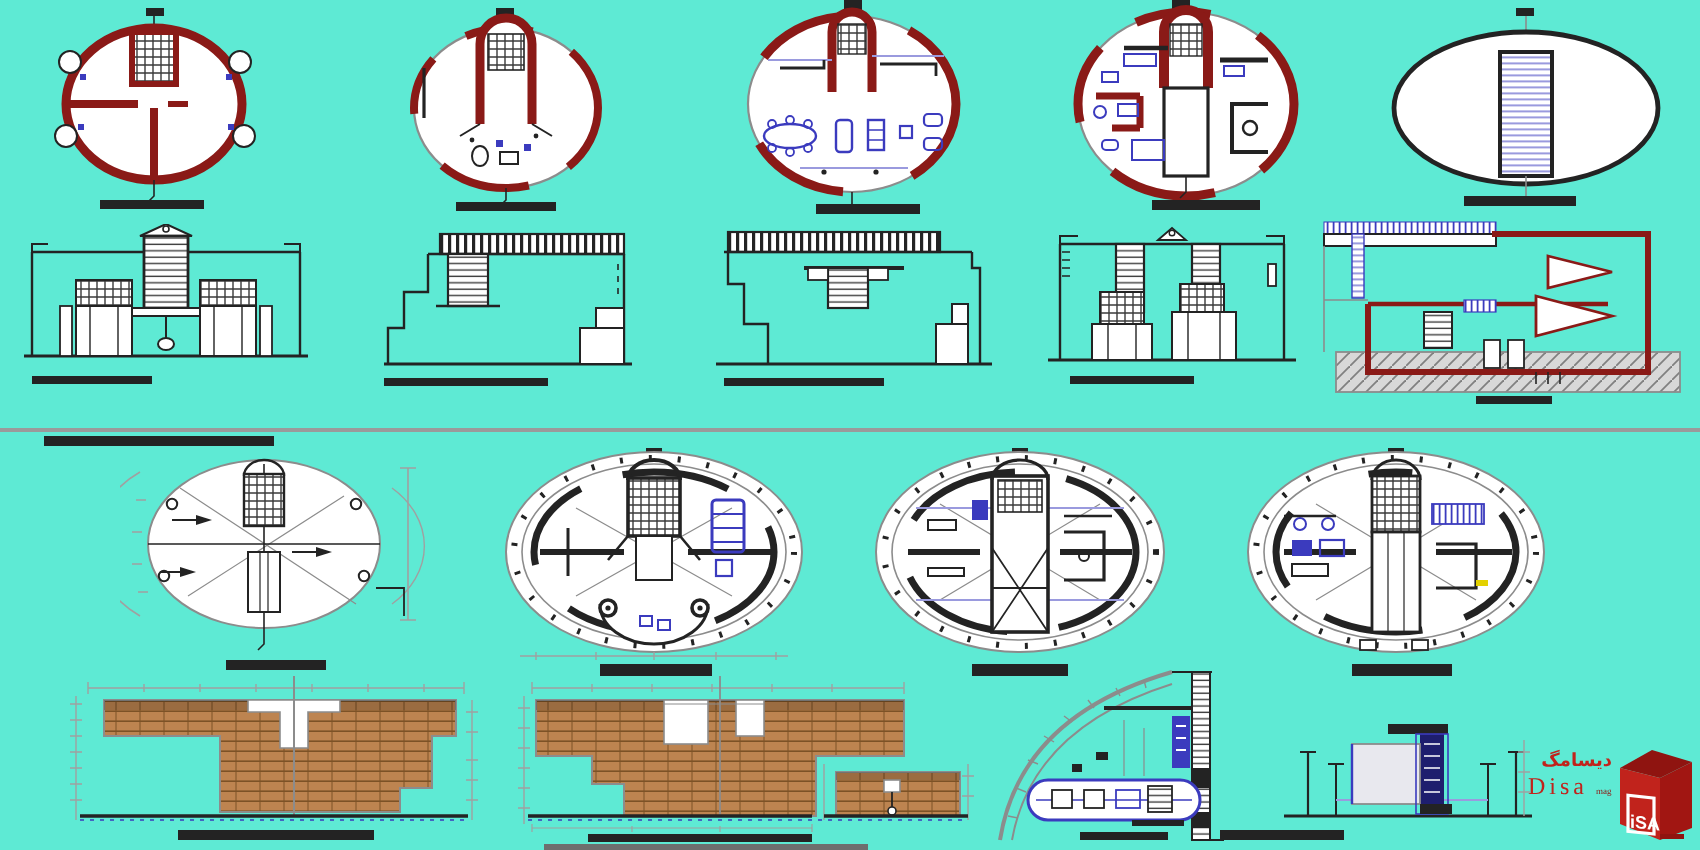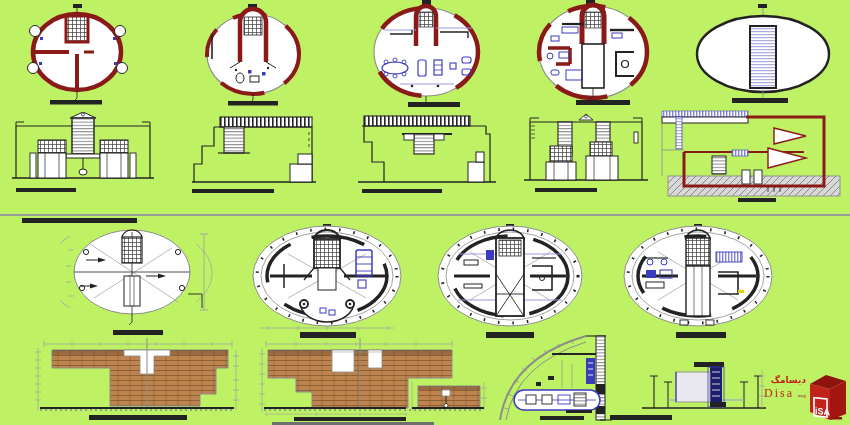--- a/index.html
+++ b/index.html
@@ -25,21 +25,21 @@
   .pbrick{fill:var(--brick);} .pbrickl{stroke:var(--brick-line);}
   .pfound{fill:var(--foundation);} .pfoundl{stroke:var(--found-hatch);}
   .logo-fa{fill:var(--logo-red);font-family:"DejaVu Sans",sans-serif;font-size:9px;font-weight:bold;}
   .logo-en{fill:var(--logo-red);font-family:"Liberation Serif",serif;font-size:12px;letter-spacing:2px;}
   .logo-mag{fill:var(--logo-dark);font-family:"Liberation Serif",serif;font-size:4.5px;}
   .logo-cube-txt{fill:#fff;font-family:"Liberation Sans",sans-serif;font-size:9px;font-weight:bold;}
 </style>
 </head>
 <body>
 
-<div class="sheet" style="background: #bef264; text-decoration: underline;">
+<div class="sheet" style="background: #5eead4; text-decoration: underline;">
 
   <svg width="0" height="0" style="position:absolute" aria-hidden="true">
     <defs>
       <pattern id="stairGrid" width="4" height="4" patternUnits="userSpaceOnUse">
         <rect class="pw" width="4" height="4"></rect>
           <path class="pl" d="M0 .5H4 M.5 0V4" stroke-width=".7" fill="none"></path>
       </pattern>
       <pattern id="ladder" width="6" height="3.2" patternUnits="userSpaceOnUse">
         <rect class="pw" width="6" height="3.2"></rect>
           <path class="pl" d="M0 .6H6" stroke-width=".7" fill="none"></path>

